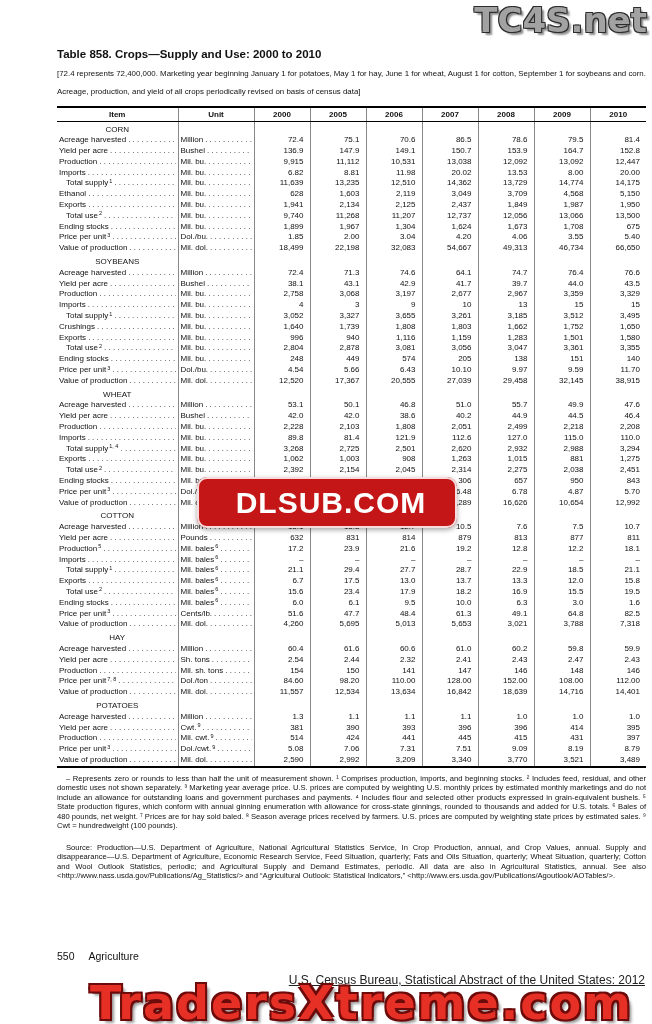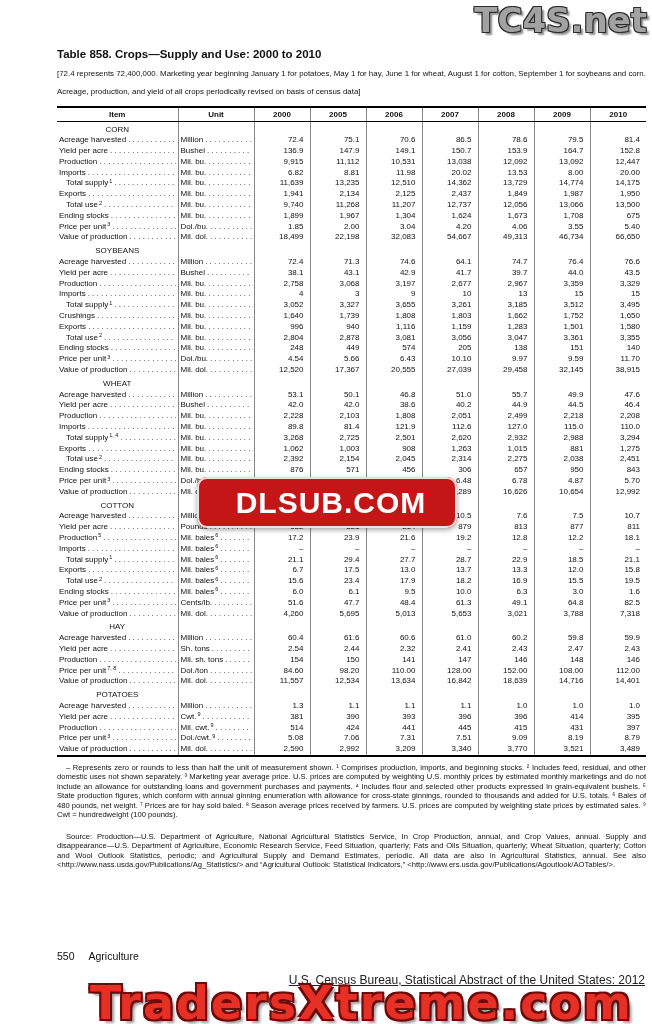--- a/index.html
+++ b/index.html
@@ -201,20 +201,41 @@
             <td class="val">13,235</td>
             <td class="val">12,510</td>
             <td class="val">14,362</td>
             <td class="val">13,729</td>
             <td class="val">14,774</td>
             <td class="val">14,175</td>
           </tr>
           <tr>
             <td class="item-cell">
               <div class="cellflex">
+                <span class="lbl">Ethanol</span>
+                <span class="dots"></span>
+              </div>
+            </td>
+            <td class="unit-cell">
+              <div class="cellflex">
+                <span class="lbl">Mil. bu.</span>
+                <span class="dots"></span>
+              </div>
+            </td>
+            <td class="val">628</td>
+            <td class="val">1,603</td>
+            <td class="val">2,119</td>
+            <td class="val">3,049</td>
+            <td class="val">3,709</td>
+            <td class="val">4,568</td>
+            <td class="val">5,150</td>
+          </tr>
+          <tr>
+            <td class="item-cell">
+              <div class="cellflex">
                 <span class="lbl">Exports</span>
                 <span class="dots"></span>
               </div>
             </td>
             <td class="unit-cell">
               <div class="cellflex">
                 <span class="lbl">Mil. bu.</span>
                 <span class="dots"></span>
               </div>
             </td>

